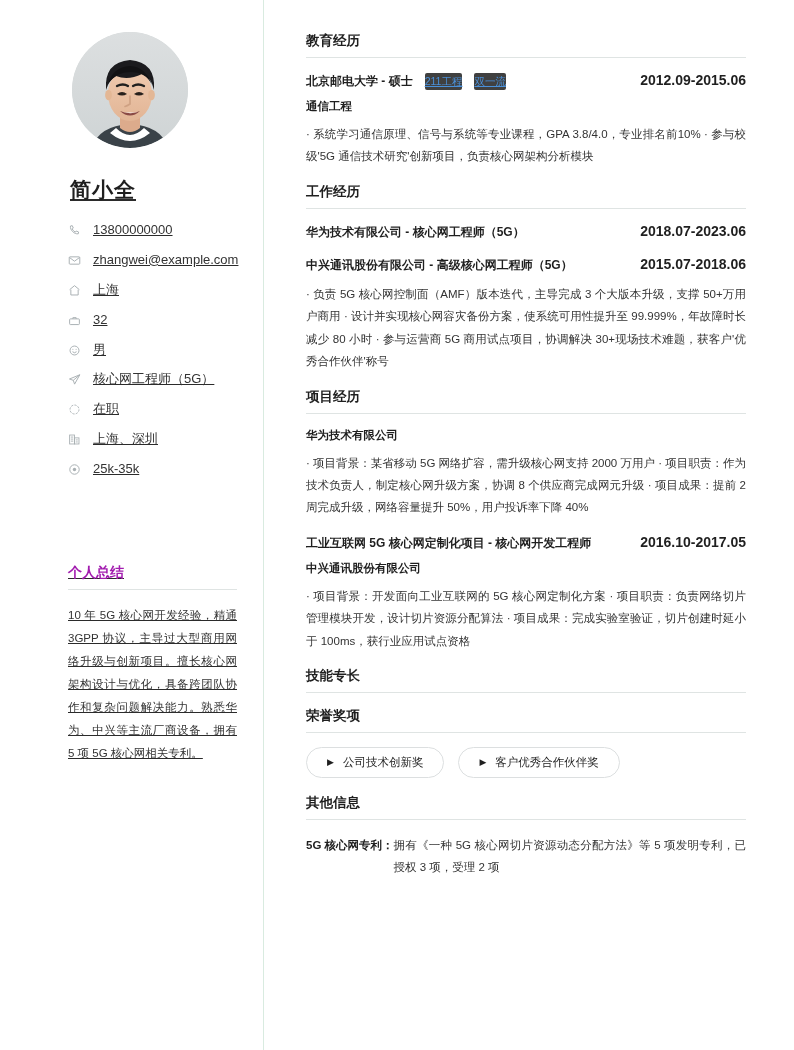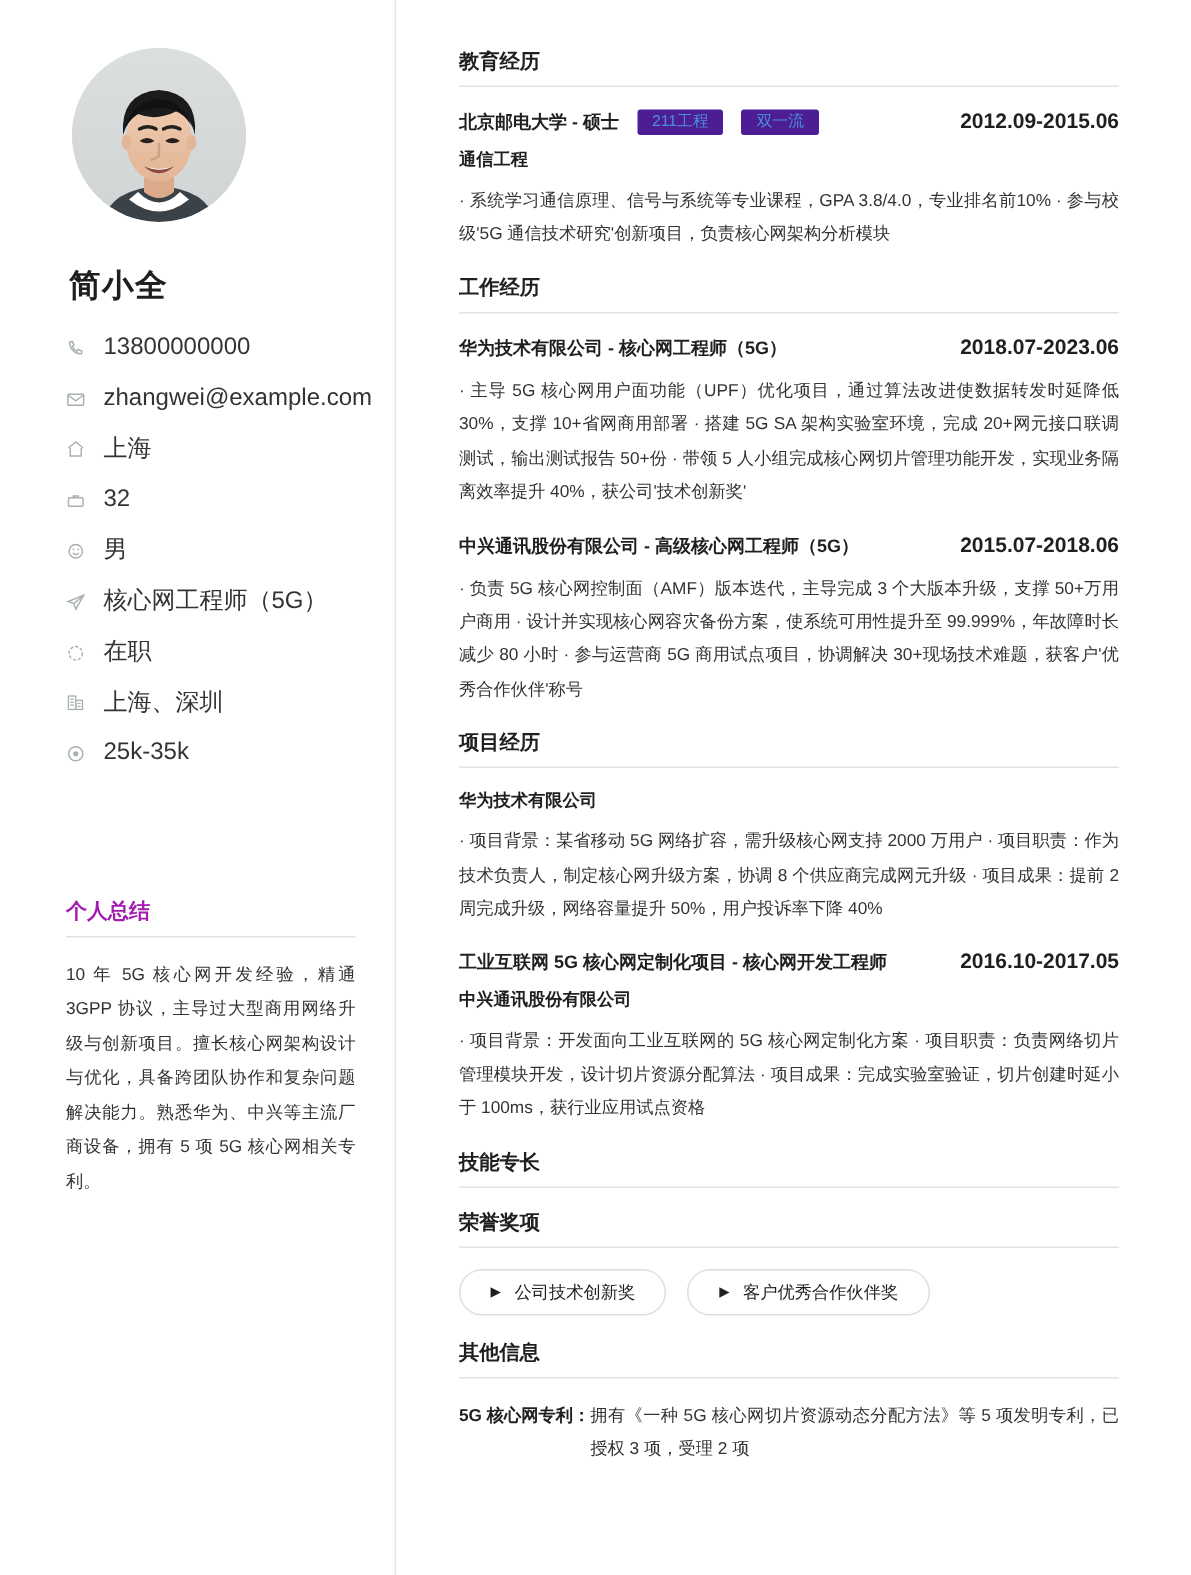--- a/index.html
+++ b/index.html
@@ -19,23 +19,24 @@
     width: 794px;
     height: 1050px;
     box-sizing: border-box;
   }
 
   
   .sidebar {
     width: 264px;
     flex: 0 0 264px;
     box-sizing: border-box;
-    padding: 30px 26px 0 44px;
+    padding: 30px 26px 0 68px;
     border-right: 1px solid #d9ebe0;
     position: relative;
+    text-decoration: underline;
   }
   .avatar-wrap {
     width: 116px;
     height: 116px;
     border-radius: 50%;
     overflow: hidden;
     background: #d4d8d9;
     position: relative;
     margin: 2px 0 0 4px;
   }
@@ -50,21 +51,21 @@
     margin: 28px 0 0 2px;
     letter-spacing: 1px;
   }
   .contact-list {
     margin-top: 18px;
   }
   .contact-row {
     display: flex;
     align-items: center;
     margin-bottom: 13px;
-    font-size: 16px;
+    font-size: 13px;
     color: #333;
     line-height: 1.3;
   }
   .contact-ico {
     width: 18px;
     flex: 0 0 18px;
     height: 14px;
     display: flex;
     align-items: center;
     justify-content: flex-start;
@@ -122,26 +123,27 @@
     display: flex;
     align-items: center;
     flex-wrap: wrap;
     gap: 0px;
   }
   .tag {
     display: inline-block;
     font-size: 10.5px;
     font-weight: normal;
     color: #4a90d9;
-    background: #4c1d95;
+    background: #404040;
     border-radius: 2px;
-    padding: 2px 10px;
+    padding: 2px 0;
     margin-left: 12px;
     line-height: 1.2;
     white-space: nowrap;
+    text-decoration: underline;
   }
   .entry-date {
     font-size: 14px;
     font-weight: bold;
     color: #1f1f1f;
     white-space: nowrap;
     flex: 0 0 auto;
   }
   .entry-sub {
     font-size: 11.5px;
@@ -411,21 +413,20 @@
     <section class="sec">
       <div class="sec-head">工作经历</div>
 
       <div class="entry">
         <div class="entry-top">
           <div class="entry-title">
             <span>华为技术有限公司 - 核心网工程师（5G）</span>
           </div>
           <div class="entry-date">2018.07-2023.06</div>
         </div>
-        <div class="entry-desc">· 主导 5G 核心网用户面功能（UPF）优化项目，通过算法改进使数据转发时延降低 30%，支撑 10+省网商用部署 · 搭建 5G SA 架构实验室环境，完成 20+网元接口联调测试，输出测试报告 50+份 · 带领 5 人小组完成核心网切片管理功能开发，实现业务隔离效率提升 40%，获公司'技术创新奖'</div>
       </div>
 
       <div class="entry">
         <div class="entry-top">
           <div class="entry-title">
             <span>中兴通讯股份有限公司 - 高级核心网工程师（5G）</span>
           </div>
           <div class="entry-date">2015.07-2018.06</div>
         </div>
         <div class="entry-desc">· 负责 5G 核心网控制面（AMF）版本迭代，主导完成 3 个大版本升级，支撑 50+万用户商用 · 设计并实现核心网容灾备份方案，使系统可用性提升至 99.999%，年故障时长减少 80 小时 · 参与运营商 5G 商用试点项目，协调解决 30+现场技术难题，获客户'优秀合作伙伴'称号</div>

